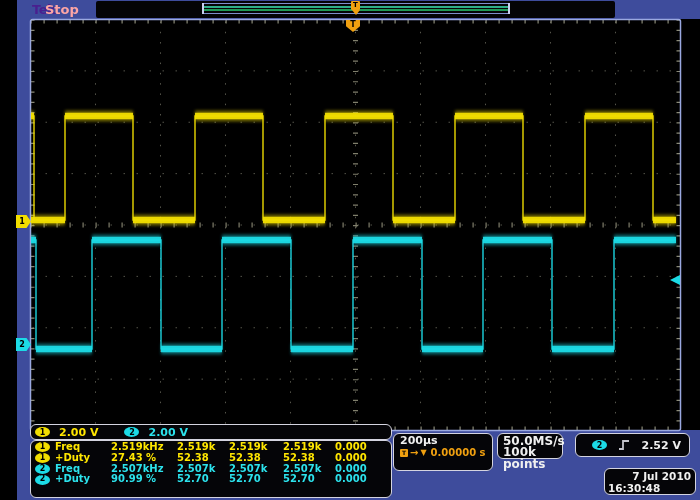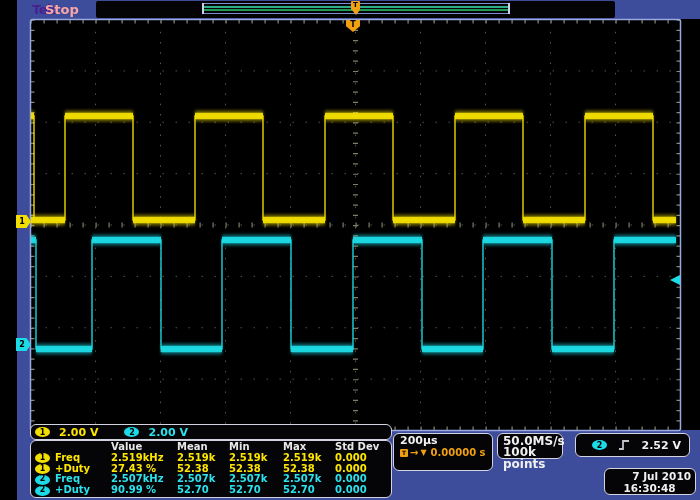--- a/index.html
+++ b/index.html
@@ -47,21 +47,21 @@
   .m-head{color:#e8e8e8;}
   .m-label{display:flex;align-items:center;gap:5px;padding-left:4px;}
   .tb-box{left:393px;top:433px;width:100px;height:38px;font-size:11px;line-height:12px;padding:1px 0 0 6px;}
   .tb-pos{color:#f0a010;font-size:10px;display:flex;align-items:center;gap:2px;}
   .tb-ticon{display:inline-flex;width:8px;height:8px;background:#f0a010;border-radius:1px;color:#000;
     font-size:6px;align-items:center;justify-content:center;}
   .acq-box{left:497px;top:433px;width:66px;height:26px;font-size:12px;line-height:11.5px;padding:1.5px 0 0 5px;}
   .trig-box{left:575px;top:433px;width:115px;height:24px;display:flex;align-items:center;font-size:11px;}
   .date-box{left:604px;top:468px;width:92px;height:27px;font-size:10.5px;line-height:12px;padding:1px 4px 12px 3px;}
   .date-line{text-align:right;}
-  .time-line{text-align:center;}
+  .time-line{text-align:left;}
   .yellow{color:#ffe600;}
   .cyan{color:#2ce2ec;}
   svg.scope{position:absolute;left:0;top:0;}
 </style>
 </head>
 <body>
 
 <div class="abs lstrip"></div>
 <div class="abs bottom-panel"></div>
 <div class="abs top-bar"></div>
@@ -126,28 +126,20 @@
 <div class="abs trig-level-arrow"></div>
 
 <div class="abs box channels-box">
   <span class="badge" id="ch1-badge" style="margin-left: 4px; background: rgb(242, 222, 0);">1</span>
   <span class="yellow" style="margin-left:9px;">2.00 V</span>
   <span class="badge" id="ch2-badge" style="margin-left: 26px; background: rgb(28, 219, 230);">2</span>
   <span class="cyan" style="margin-left:9px;">2.00 V</span>
 </div>
 
 <div class="abs box meas-box">
-  <div class="m-grid m-head">
-    <span></span>
-    <span>Value</span>
-    <span>Mean</span>
-    <span>Min</span>
-    <span>Max</span>
-    <span>Std Dev</span>
-  </div>
   <div id="meas-rows">
       <div class="m-grid" style="color: rgb(255, 230, 0);">
         <span class="m-label">
           <span class="badge" style="background: rgb(242, 222, 0);">1</span>
           <span>Freq</span>
         </span>
         <span>2.519kHz</span>
         <span>2.519k</span>
         <span>2.519k</span>
         <span>2.519k</span>

